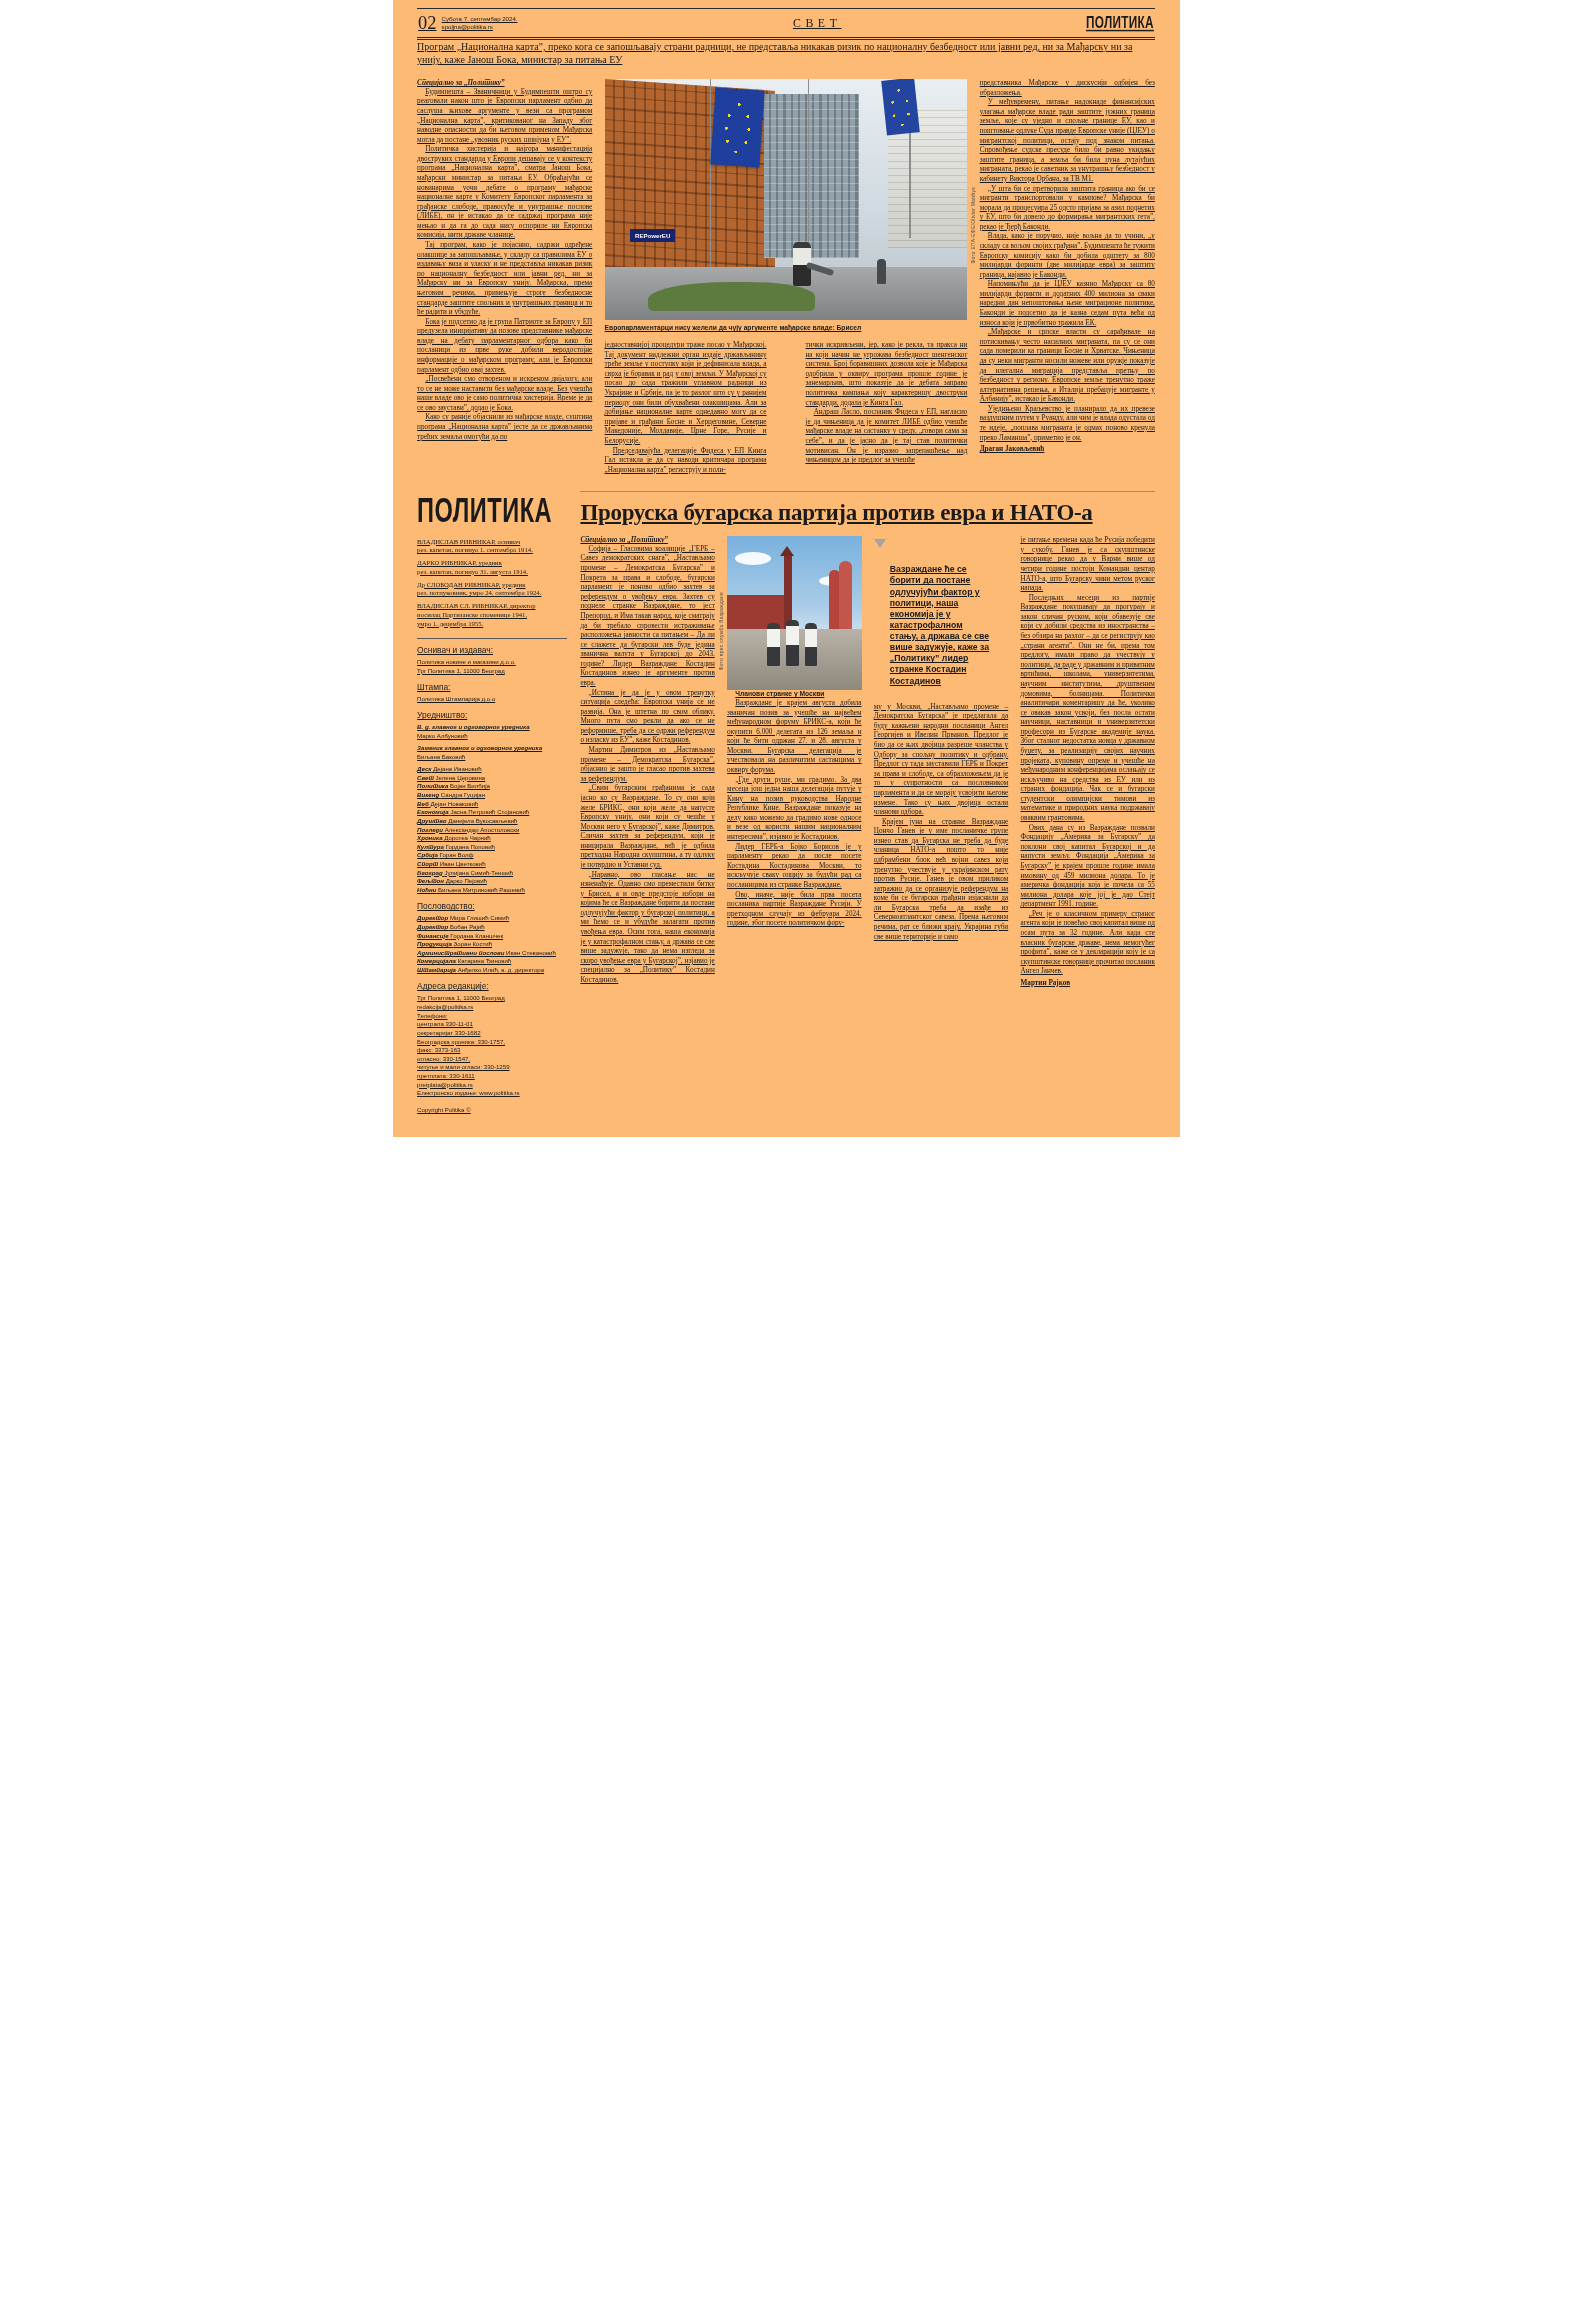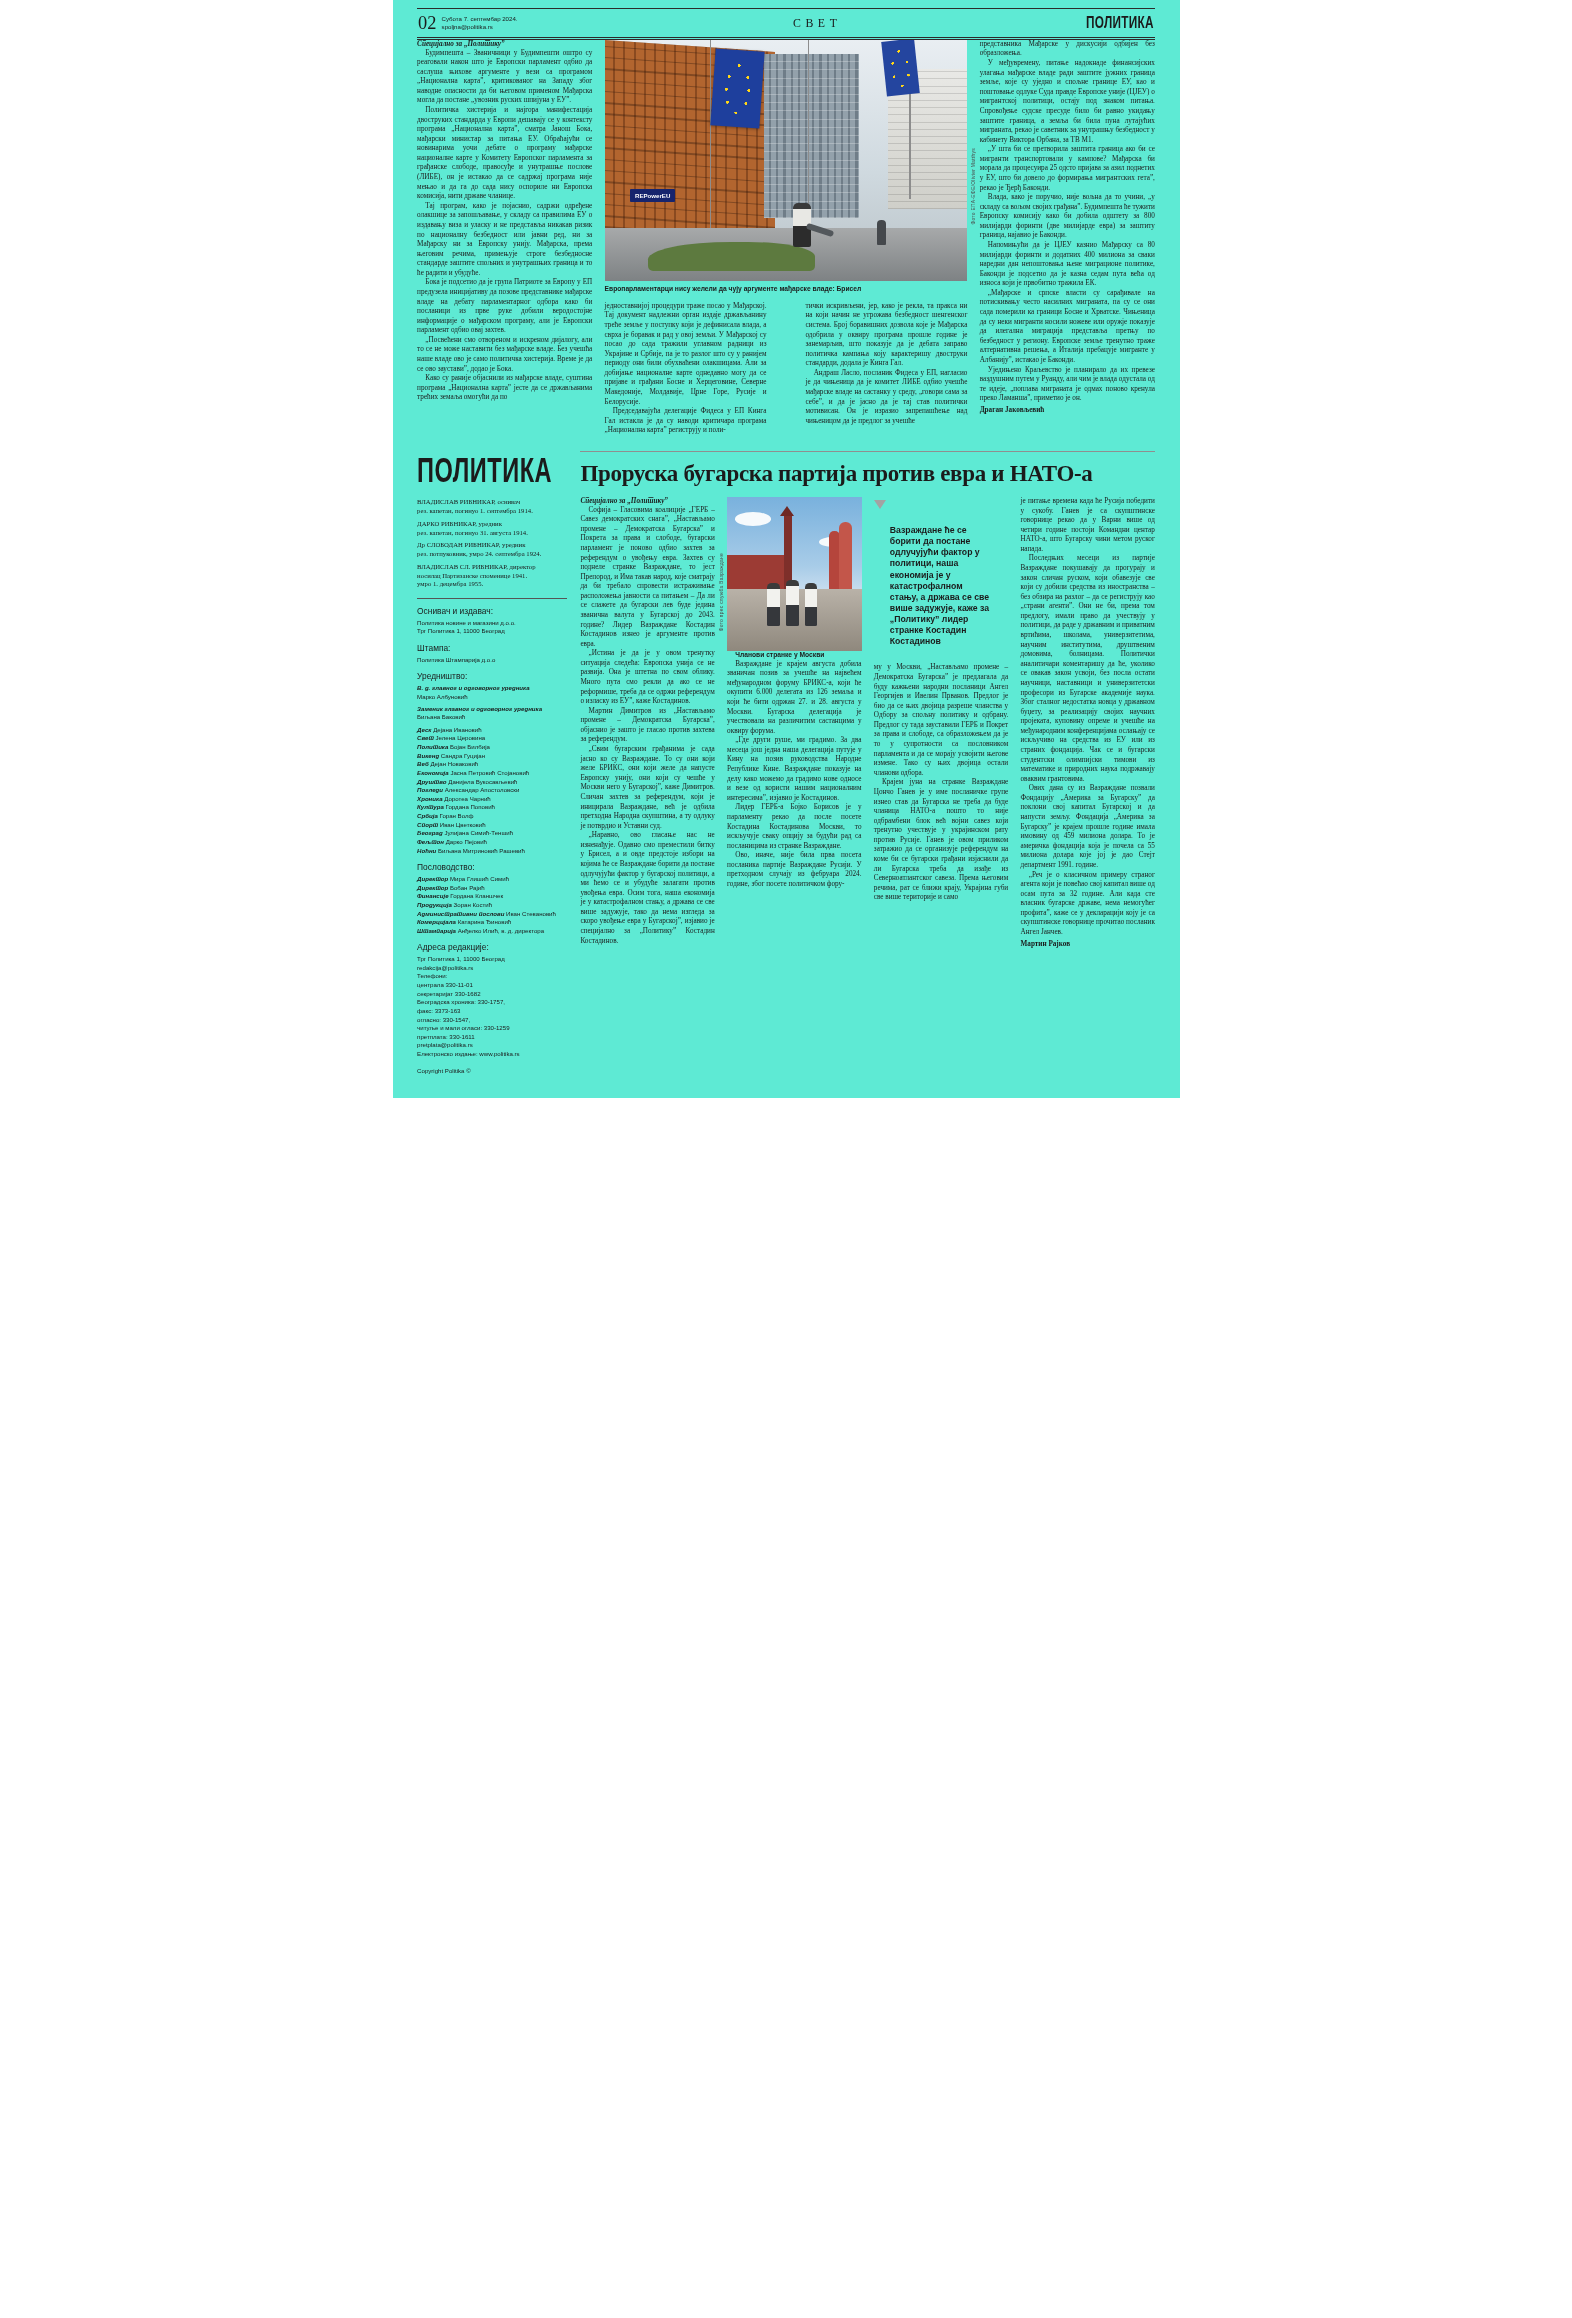--- a/index.html
+++ b/index.html
@@ -1,17 +1,17 @@
 <!DOCTYPE html>
 <html lang="sr" style="font-size:8.2px"><head>
 <meta charset="utf-8">
 <style>
   * { box-sizing: border-box; }
   html,body { margin:0; padding:0; background:#ffffff; }
-  .page { width:787px; margin:0 auto; background:#5eead4; padding:8.2px 24.6px 22.5px; color:#1b1b1b; }
+  .page { width:787px; margin:0 auto; background:#fdba74; padding:8.2px 24.6px 22.5px; color:#1b1b1b;text-decoration:underline; }
 
   
   .topline { border-top:1.5px solid #2b2b2b; }
   .pheader { display:flex; align-items:center; justify-content:space-between; padding:5.1px 1px 4.6px; }
   .h-left { display:flex; align-items:center; gap:5.1px; }
   .pagenum { font:400 18.4px/1 "Liberation Serif", serif; }
   .dateblock { display:flex; flex-direction:column; font:6.1px/1.4 "Liberation Sans", sans-serif; }
   .h-center { font:400 11.8px/1 "Liberation Serif", serif; letter-spacing:4.6px; margin-left:31px; }
   .logo-sm { font:700 11.8px/1 "Liberation Sans", sans-serif; transform:scaleY(1.45); letter-spacing:0.3px; }
   .rule-double { height:2.6px; border-top:0.8px solid #2b2b2b; border-bottom:0.8px solid #2b2b2b; }
@@ -120,20 +120,21 @@
         <span>spoljna@politika.rs</span>
       </span>
     </div>
     <div class="h-center">СВЕТ</div>
     <div class="logo-sm">ПОЛИТИКА</div>
   </header>
 
   <div class="rule-double"></div>
 
   <section>
+    <p class="deck">Програм „Национална карта”, преко кога се запошљавају страни радници, не представља никакав ризик по националну безбедност или јавни ред, ни за Мађарску ни за унију, каже Јанош Бока, министар за питања ЕУ</p>
 
     <div class="a1-body">
 
       <div class="col">
         <p class="kicker">Специјално за „Политику”</p>
         <div>
             <p>Будимпешта – Званичници у Будимпешти оштро су реаговали након што је Европски парламент одбио да саслуша њихове аргументе у вези са програмом „Национална карта”, критикованог на Западу због наводне опасности да би његовом применом Мађарска могла да постане „увозник руских шпијуна у ЕУ”.</p>
             <p>Политичка хистерија и најгора манифестација двоструких стандарда у Европи дешавају се у контексту програма „Национална карта”, сматра Јанош Бока, мађарски министар за питања ЕУ. Обраћајући се новинарима уочи дебате о програму мађарске националне карте у Комитету Европског парламента за грађанске слободе, правосуђе и унутрашње послове (ЛИБЕ), он је истакао да се садржај програма није мењао и да га до сада нису оспориле ни Европска комисија, нити државе чланице.</p>
             <p>Тај програм, како је појаснио, садржи одређене олакшице за запошљавање, у складу са правилима ЕУ о издавању виза и уласку и не представља никакав ризик по националну безбедност или јавни ред, ни за Мађарску ни за Европску унију. Мађарска, према његовим речима, примењује строге безбедносне стандарде заштите спољних и унутрашњих граница и то ће радити и убудуће.</p>
             <p>Бока је подсетио да је група Патриоте за Европу у ЕП предузела иницијативу да позове представнике мађарске владе на дебату парламентарног одбора како би посланици из прве руке добили веродостојне информације о мађарском програму, али је Европски парламент одбио овај захтев.</p>

